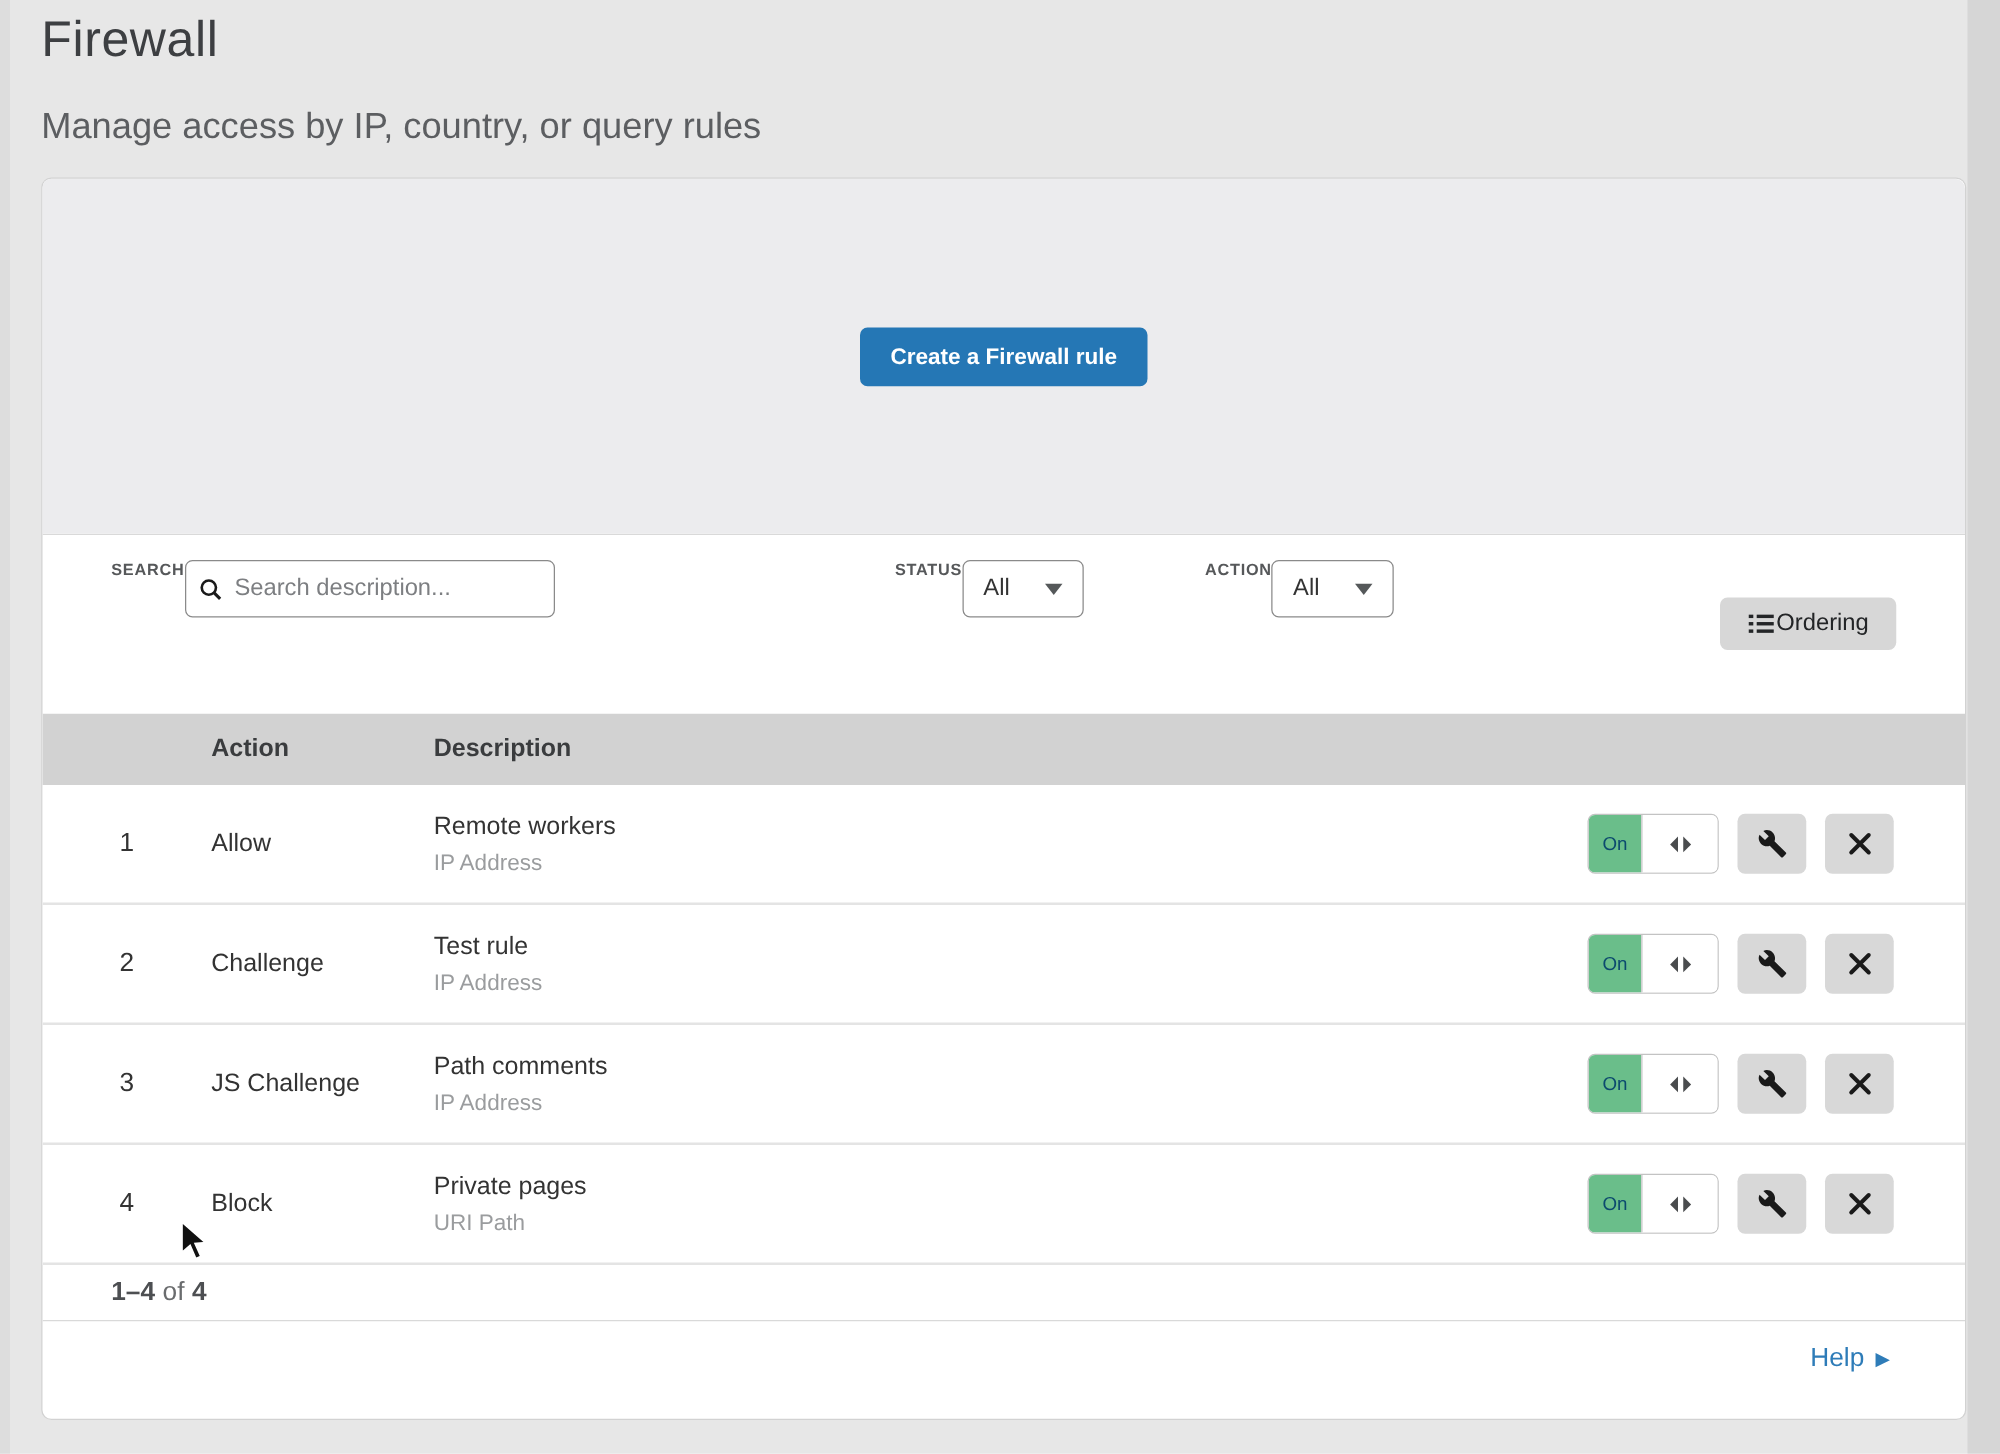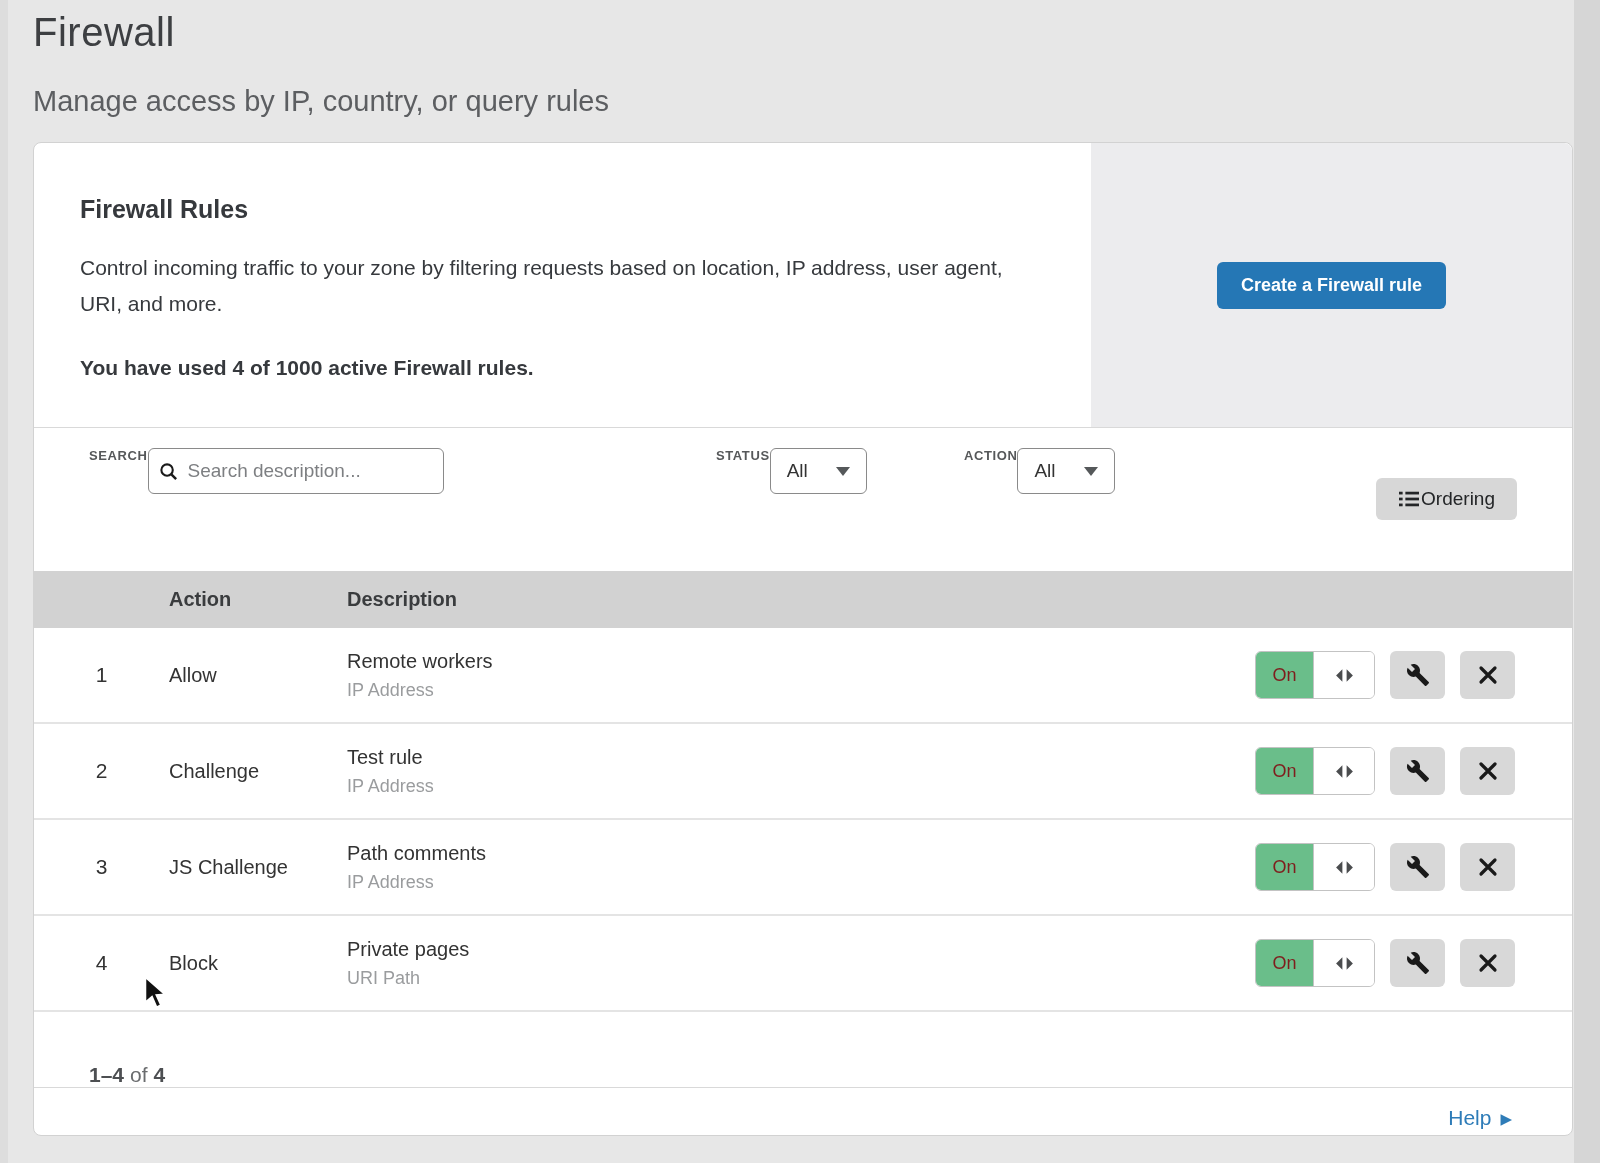--- a/index.html
+++ b/index.html
@@ -86,35 +86,35 @@
     border-bottom:2px solid #e4e4e4; background:#fff;
   }
   .row-num { width:135px; text-align:center; font-size:21px; color:#333; flex:0 0 auto; }
   .row-action { width:178px; font-size:20px; color:#333; flex:0 0 auto; }
   .row-desc { flex:1; }
   .desc-title { font-size:20px; color:#333; }
   .desc-type { font-size:18px; color:#9a9c9e; margin-top:7px; }
   .row-controls { display:flex; align-items:center; gap:15px; padding-right:57px; flex:0 0 auto; }
   .toggle { display:flex; height:48px; border-radius:6px; overflow:hidden; border:1px solid #c3c3c3; cursor:pointer; }
   .toggle-on {
-    width:57px; background:#6abe8a; color:#7f1d1d; font-size:18px;
+    width:42px; background:#6abe8a; color:#0c4a6e; font-size:15px;
     display:flex; align-items:center; justify-content:center;
   }
   .toggle-handle {
     width:61px; background:#fff; display:flex; align-items:center; justify-content:center;
     border-left:1px solid #c3c3c3;
   }
   .icon-btn {
     width:55px; height:48px; background:#d8d8d8; border:none; border-radius:6px;
     display:flex; align-items:center; justify-content:center; cursor:pointer;
   }
 
   
   .pagination {
-    height:76px; display:flex; align-items:flex-end; padding-left:55px;
+    height:45px; display:flex; align-items:center; padding-left:55px;
     font-size:21px; color:#6a6c6e; border-bottom:1px solid #d9d9d9;
   }
   .pagination .bold { font-weight:700; color:#4d4f52; }
   .pagination span { margin-right:6px; }
   .help-row { height:60px; display:flex; align-items:center; justify-content:flex-end; padding-right:60px; }
   .help-link {
     font-size:21px; color:#2e7cb8; text-decoration:none; cursor:pointer;
     display:flex; align-items:center; gap:9px;
   }
   .help-arrow { font-size:15px; line-height:1; }
@@ -127,25 +127,20 @@
 <div class="page">
 
   <header class="page-header">
     <h1 class="page-title">Firewall</h1>
     <div class="page-subtitle">Manage access by IP, country, or query rules</div>
   </header>
 
   <div class="card">
 
     <section class="overview">
-      <div class="overview-left">
-        <h2 class="overview-heading">Firewall Rules</h2>
-        <p class="overview-desc">Control incoming traffic to your zone by filtering requests based on location, IP address, user agent, URI, and more.</p>
-        <p class="overview-usage">You have used 4 of 1000 active Firewall rules.</p>
-      </div>
       <div class="overview-right">
         <button class="btn-primary">Create a Firewall rule</button>
       </div>
     </section>
 
     <section class="filters">
       <div class="filter-group search-group">
         <span class="filter-label">SEARCH</span>
         <div class="search-box">
           <svg width="19" height="19" viewBox="0 0 20 20">

